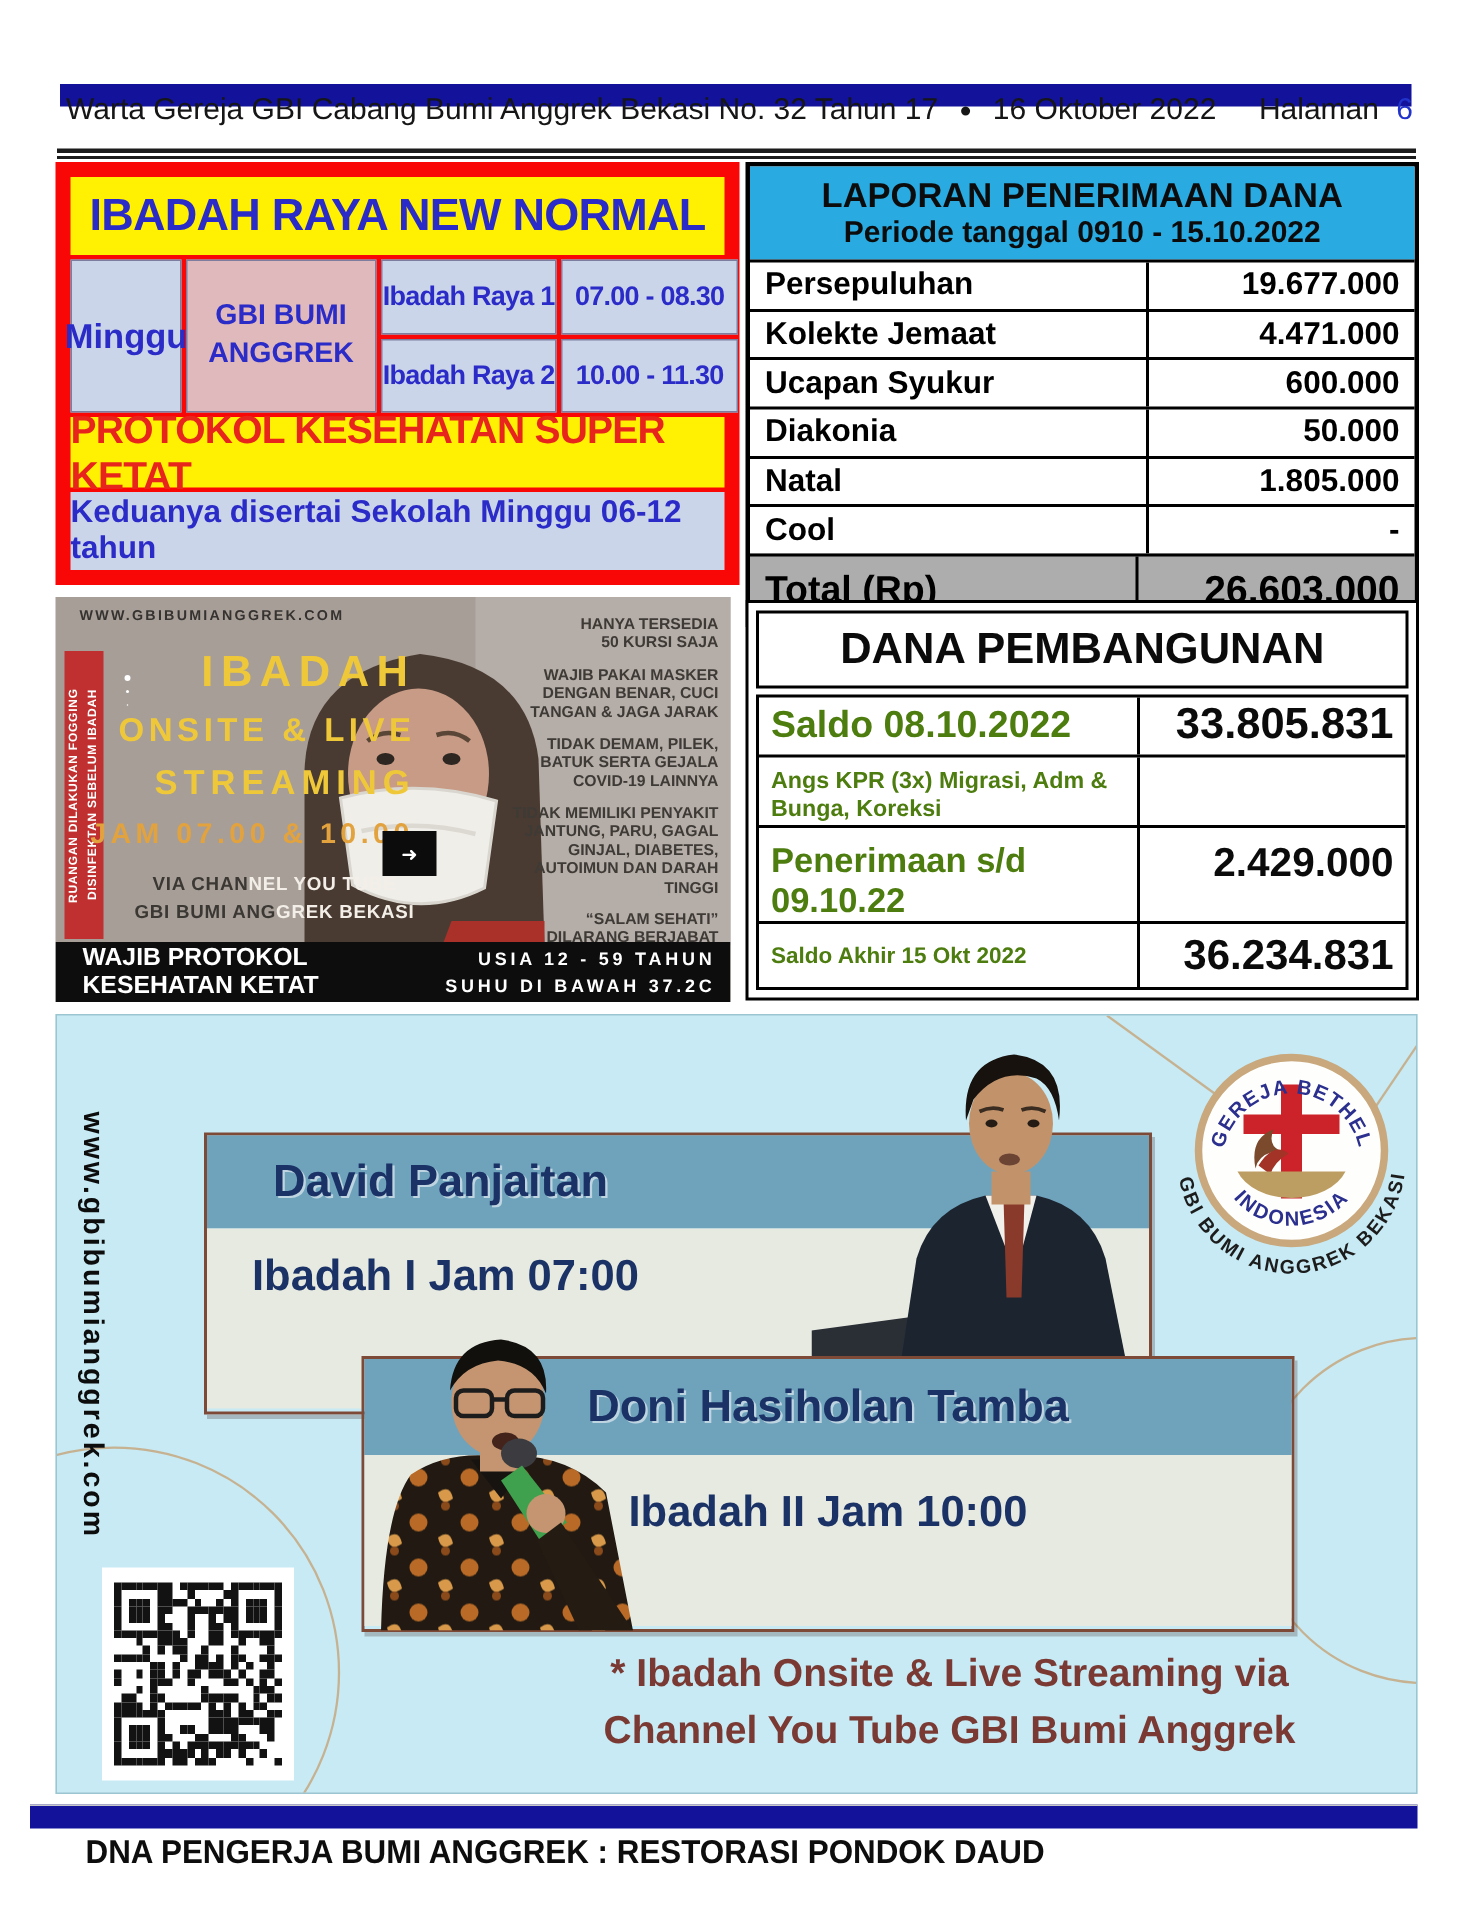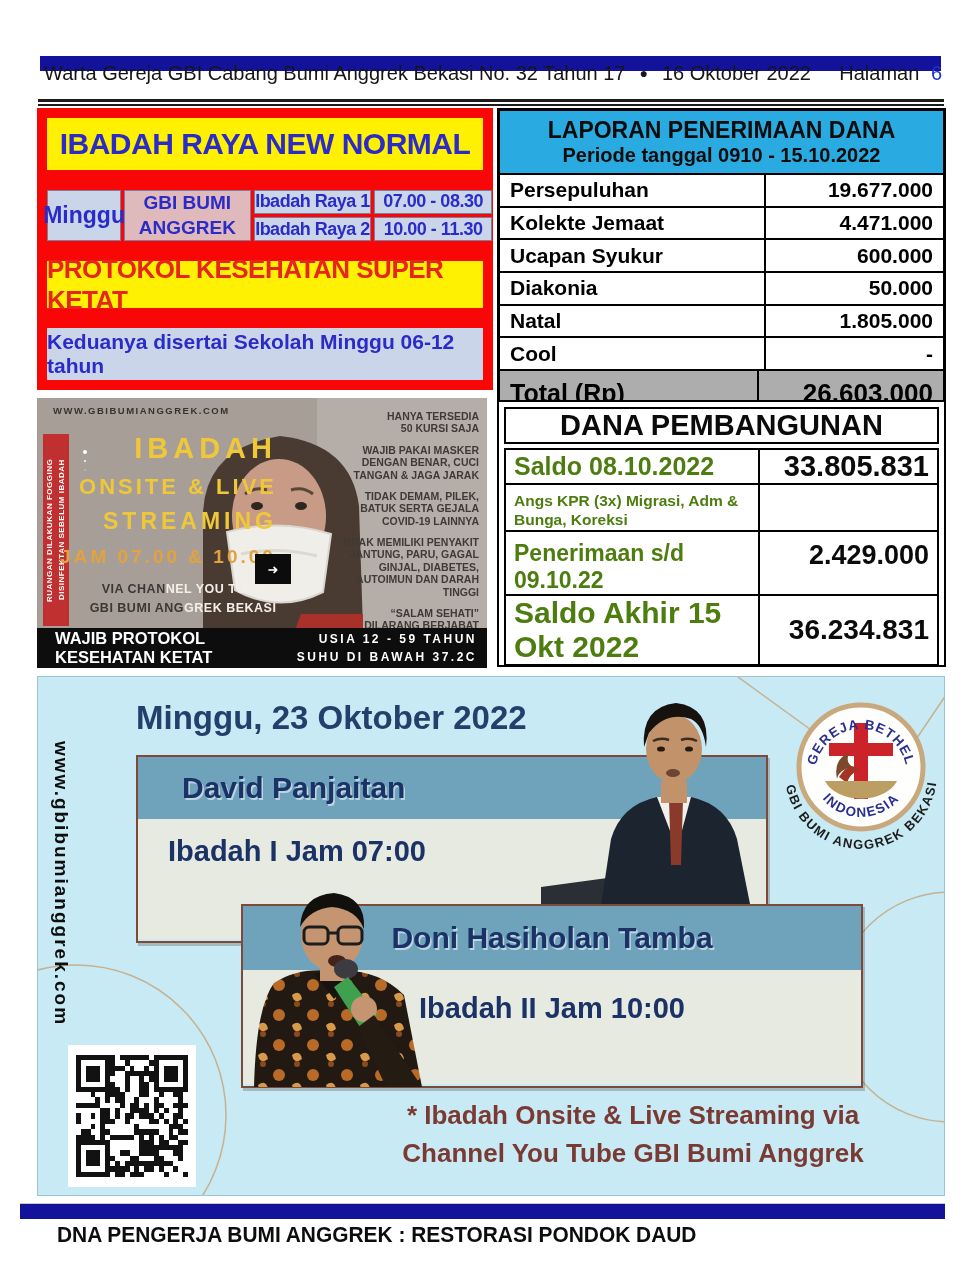--- a/index.html
+++ b/index.html
@@ -13,21 +13,21 @@
   #masthead{left:44px;top:60px;width:898px;height:26px;font-size:20px;color:#161616;
             display:flex;align-items:center;}
   #masthead .dot{margin:0 14px;font-size:14px;}
   #page-ind{margin-left:auto;}
   #page-ind .num{color:#2233CC;margin-left:6px;}
   #rule1{left:38px;top:99px;width:906px;border-top:3px solid #1b1b1b;}
   #rule2{left:38px;top:104px;width:906px;border-top:2px solid #1b1b1b;}
 
   
   #redbox{left:37px;top:108px;width:456px;height:282px;background:#F90606;
-          box-sizing:border-box;padding:10px;display:flex;flex-direction:column;gap:20px;}
+          box-sizing:border-box;padding:10px;display:flex;flex-direction:column;gap:3px;}
   #ir-title{background:#FFF101;height:52px;display:flex;align-items:center;justify-content:center;
             color:#2B2BC8;font-weight:bold;font-size:30px;letter-spacing:-0.5px;}
   #ir-table{flex:1;display:grid;grid-template-columns:17% 29% 27% 27%;grid-template-rows:1fr 1fr;gap:3px;}
   #ir-table > div{background:#CBD5EA;border:1px solid #7d7da0;display:flex;align-items:center;
             justify-content:center;color:#2B2BC8;font-weight:bold;box-sizing:border-box;}
   .ir-day{grid-row:1/3;font-size:23px;}
   .ir-church{grid-row:1/3;background:#DFB9BB !important;font-size:19px;text-align:center;line-height:1.3;}
   .ir-name,.ir-time{font-size:18px;letter-spacing:-0.5px;}
   #ir-protocol{background:#FFF101;height:47px;display:flex;align-items:center;justify-content:center;
             color:#E8251C;font-weight:bold;font-size:26px;letter-spacing:-0.5px;}
@@ -59,21 +59,21 @@
   .dn-row{display:flex;border-top:2px solid #000;}
   .dn-row:first-child{border-top:none;}
   .dn-row .lbl{width:59%;border-right:2px solid #000;display:flex;align-items:center;
         padding-left:8px;font-weight:bold;box-sizing:border-box;color:#4d7c0f;}
   .dn-row .val{flex:1;display:flex;align-items:center;justify-content:flex-end;padding-right:8px;
         font-weight:bold;color:#0b0b0b;box-sizing:border-box;}
   .dn-r0{flex:10;} .dn-r0 .lbl{font-size:25px;} .dn-r0 .val{font-size:29px;}
   .dn-r1{flex:12;} .dn-r1 .lbl{font-size:15.5px;line-height:1.25;align-items:flex-start;padding-top:6px;}
   .dn-r2{flex:12;} .dn-r2 .lbl{font-size:23px;align-items:flex-start;padding-top:8px;}
           .dn-r2 .val{font-size:27px;align-items:flex-start;padding-top:8px;}
-  .dn-r3{flex:11;} .dn-r3 .lbl{font-size:30px;} .dn-r3 .val{font-size:28px;}
+  .dn-r3{flex:11;} .dn-r3 .lbl{font-size:15px;} .dn-r3 .val{font-size:28px;}
 
   
   #poster{left:37px;top:398px;width:450px;height:270px;background:#A79E98;overflow:hidden;}
   #poster .right-shade{position:absolute;left:280px;top:0;width:170px;height:232px;background:#B5ADA7;}
   #poster-web{position:absolute;left:16px;top:7px;font-size:9.5px;font-weight:bold;letter-spacing:1.5px;color:#35322f;}
   #side-banner{position:absolute;left:6px;top:36px;width:26px;height:192px;background:#C03030;
         color:#fff;font-weight:bold;font-size:8px;letter-spacing:.5px;
         writing-mode:vertical-rl;transform:rotate(180deg);line-height:1.55;
         display:flex;align-items:center;justify-content:center;text-align:center;}
   #dots{position:absolute;left:46px;top:52px;width:4px;height:4px;border-radius:50%;background:#fff;
@@ -283,21 +283,20 @@
 
   <div class="abs" id="panel">
     <svg class="abs" id="deco" viewBox="0 0 908 520">
       <g fill="none" stroke="#C6A377" stroke-width="1.5" opacity=".8">
         <path d="M700,0 L780,58"></path>
           <path d="M908,18 L858,92"></path>
         <circle cx="38" cy="438" r="150"></circle>
           <circle cx="912" cy="330" r="115"></circle>
       </g>
     </svg>
-    <div class="abs" id="panel-title">Minggu, 23 Oktober 2022</div>
 
     <div class="card" id="card1">
       <div class="hd">David Panjaitan</div>
       <div class="bd">Ibadah I Jam 07:00</div>
     </div>
 
     <svg class="abs" id="david" viewBox="0 0 265 230">
       <path d="M0,198 L118,182 L128,230 L0,230 Z" fill="#2A2E35"></path>
       <path d="M58,230 L70,150 Q80,116 116,108 L150,108 Q186,116 196,150 L212,230 Z" fill="#1C2430"></path>
       <path d="M116,108 L150,108 L136,160 Z" fill="#F2F0EA"></path>

